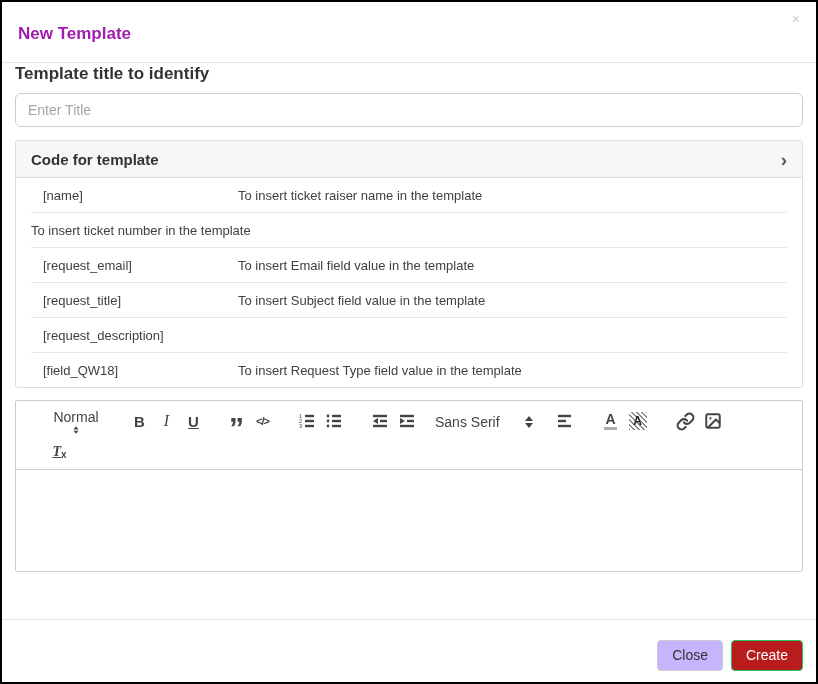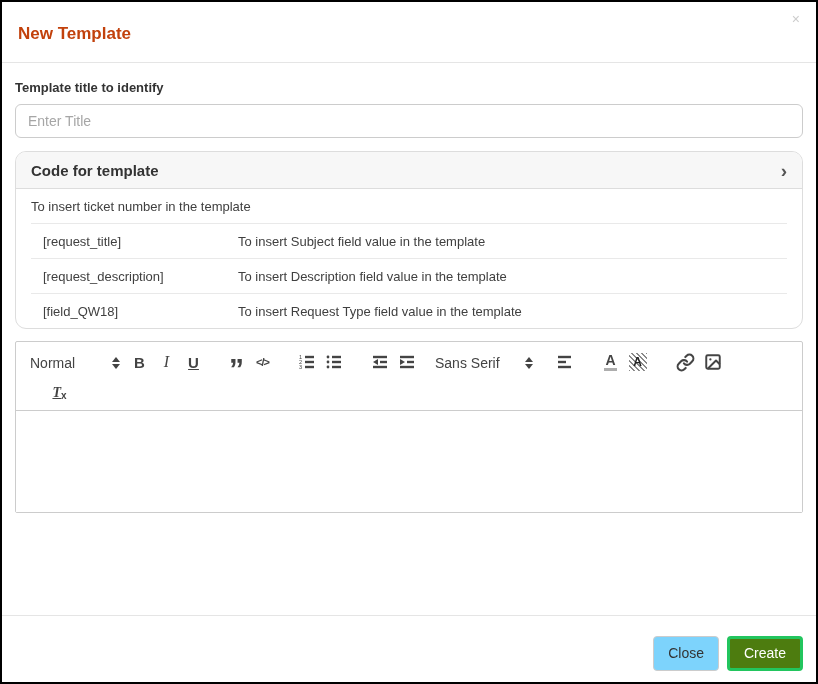--- a/index.html
+++ b/index.html
@@ -15,45 +15,45 @@
     background: #fff;
     display: flex; flex-direction: column;
     position: relative;
   }
   
   .modal-header {
     padding: 22px 16px 18px;
     border-bottom: 1px solid #e5e5e5;
     position: relative;
   }
-  .modal-title { font-size: 17px; font-weight: 600; color: #c2410c; }
+  .modal-title { font-size: 17px; font-weight: 600; color: #a21caf; }
   .close-x {
     position: absolute; top: 10px; right: 16px;
     color: #ccc; font-size: 14px; line-height: 14px;
     cursor: pointer; background: none; border: none;
     font-family: "Liberation Sans", sans-serif;
   }
   
   .modal-body { padding: 0 13px; flex: 1; }
   .field-label {
-    margin: 17px 0 9px;
-    font-size: 13px; font-weight: 700; color: #333;
+    margin: 1px 0 9px;
+    font-size: 17px; font-weight: 700; color: #333;
   }
   .title-input {
     width: 100%; height: 34px;
     border: 1px solid #ccc; border-radius: 6px;
     padding: 0 12px; font-size: 14px; color: #3b82f6;
     font-family: "Liberation Sans", sans-serif;
     outline: none;
   }
   .title-input::placeholder { color: #a6a6a6; }
   
   .code-panel {
     margin-top: 13px;
-    border: 1px solid #ddd; border-radius: 11px;
+    border: 1px solid #ddd; border-radius: 3px;
     overflow: hidden;
   }
   .code-panel-header {
     background: #f7f7f7;
     border-bottom: 1px solid #ddd;
     padding: 10px 15px 9px;
     display: flex; align-items: center; justify-content: space-between;
     cursor: pointer;
   }
   .code-panel-title { font-size: 15px; font-weight: 600; color: #333; }
@@ -86,21 +86,21 @@
     width: 27px; height: 26px;
     display: inline-flex; align-items: center; justify-content: center;
     background: none; border: none; cursor: pointer;
     color: #444; font-family: "Liberation Sans", sans-serif;
   }
   .ql-picker {
     display: flex; align-items: center; justify-content: space-between;
     height: 26px; padding: 0 4px 0 6px; cursor: pointer;
     color: #444; font-size: 14px;
   }
-  .picker-format { width: 102px; }
+  .picker-format { width: 102px; flex-direction: column; }
   .picker-font  { width: 110px; margin-left: 0; }
   .glyph-b { font-size: 15px; font-weight: 800; }
   .glyph-i { font-size: 16px; font-style: italic; font-family: "Liberation Serif", serif; }
   .glyph-u { font-size: 15px; font-weight: 600; text-decoration: underline; }
   .glyph-quote { font-size: 30px; line-height: 8px; font-weight: 700; padding-top: 14px; letter-spacing: -2px; }
   .glyph-code { font-size: 11px; font-weight: 700; letter-spacing: -1px; }
   .glyph-a {
     font-size: 14px; font-weight: 700; line-height: 13px;
     border-bottom: 3px solid #adadad; padding: 0 1px 1px;
   }
@@ -120,22 +120,22 @@
     margin-top: 12px;
     border-top: 1px solid #e5e5e5;
     padding: 20px 13px 11px;
     display: flex; justify-content: flex-end; gap: 8px;
   }
   .btn {
     font-family: "Liberation Sans", sans-serif;
     font-size: 14px; border-radius: 4px;
     padding: 6px 14px; cursor: pointer; line-height: 1.2;
   }
-  .btn-close { background: #7dd3fc; border: 1px solid #ccc; color: #333; }
-  .btn-create { background: #4d7c0f; border: 3px solid #22c55e; color: #fff; }
+  .btn-close { background: #c4b5fd; border: 1px solid #ccc; color: #333; }
+  .btn-create { background: #b91c1c; border: 1px solid #22c55e; color: #fff; }
 </style>
 </head>
 <body>
 
 <div class="modal">
 
   <div class="modal-header">
     <div class="modal-title">New Template</div>
     <button class="close-x">×</button>
   </div>
@@ -146,29 +146,36 @@
     <input class="title-input" type="text" placeholder="Enter Title" style="">
 
     
     <div class="code-panel">
       <div class="code-panel-header">
         <span class="code-panel-title">Code for template</span>
         <span class="chevron">›</span>
       </div>
       <div>
         <div class="code-row">
+          <span class="code-cell">[name]</span>
+          <span class="desc-cell">To insert ticket raiser name in the template</span>
+        </div>
+        <div class="code-row">
           <span class="desc-cell">To insert ticket number in the template</span>
+        </div>
+        <div class="code-row">
+          <span class="code-cell">[request_email]</span>
+          <span class="desc-cell">To insert Email field value in the template</span>
         </div>
         <div class="code-row">
           <span class="code-cell">[request_title]</span>
           <span class="desc-cell">To insert Subject field value in the template</span>
         </div>
         <div class="code-row">
           <span class="code-cell">[request_description]</span>
-          <span class="desc-cell">To insert Description field value in the template</span>
         </div>
         <div class="code-row">
           <span class="code-cell">[field_QW18]</span>
           <span class="desc-cell">To insert Request Type field value in the template</span>
         </div>
       </div>
     </div>
 
     
     <div class="editor">

